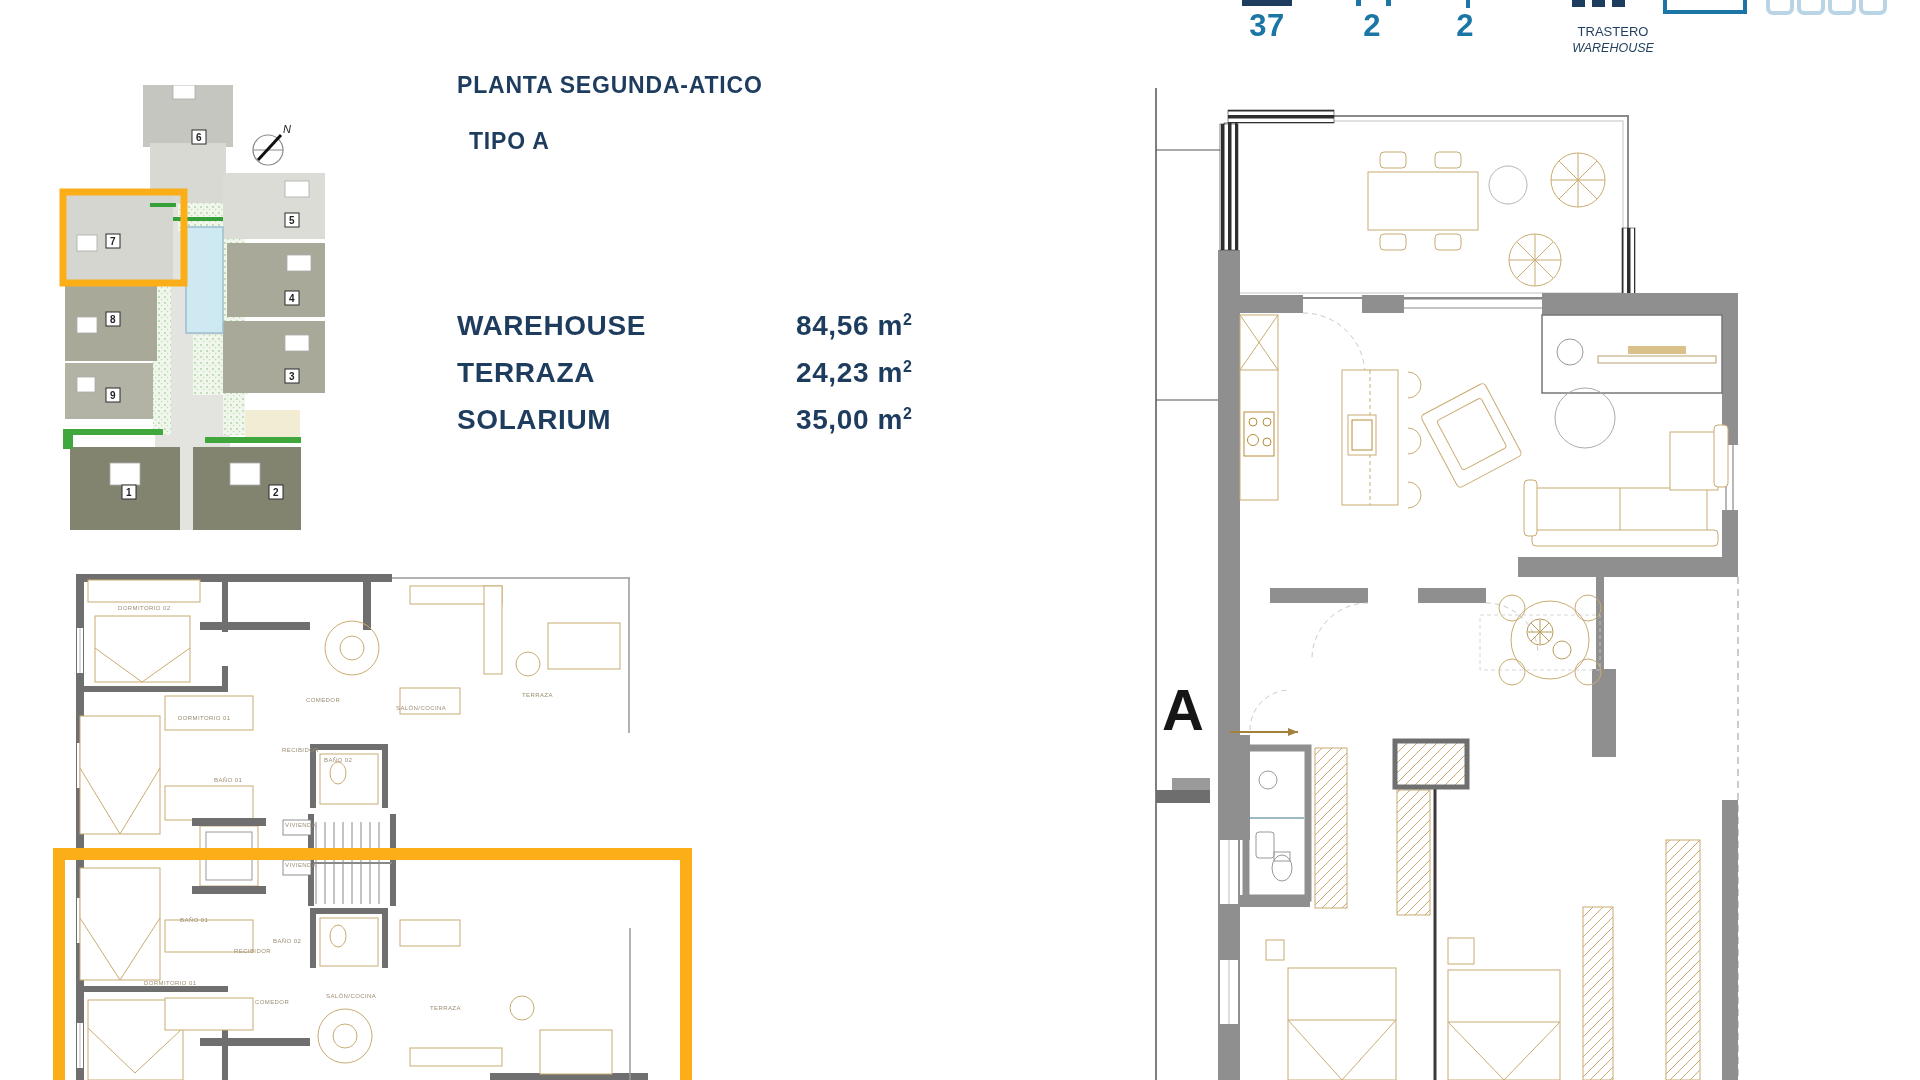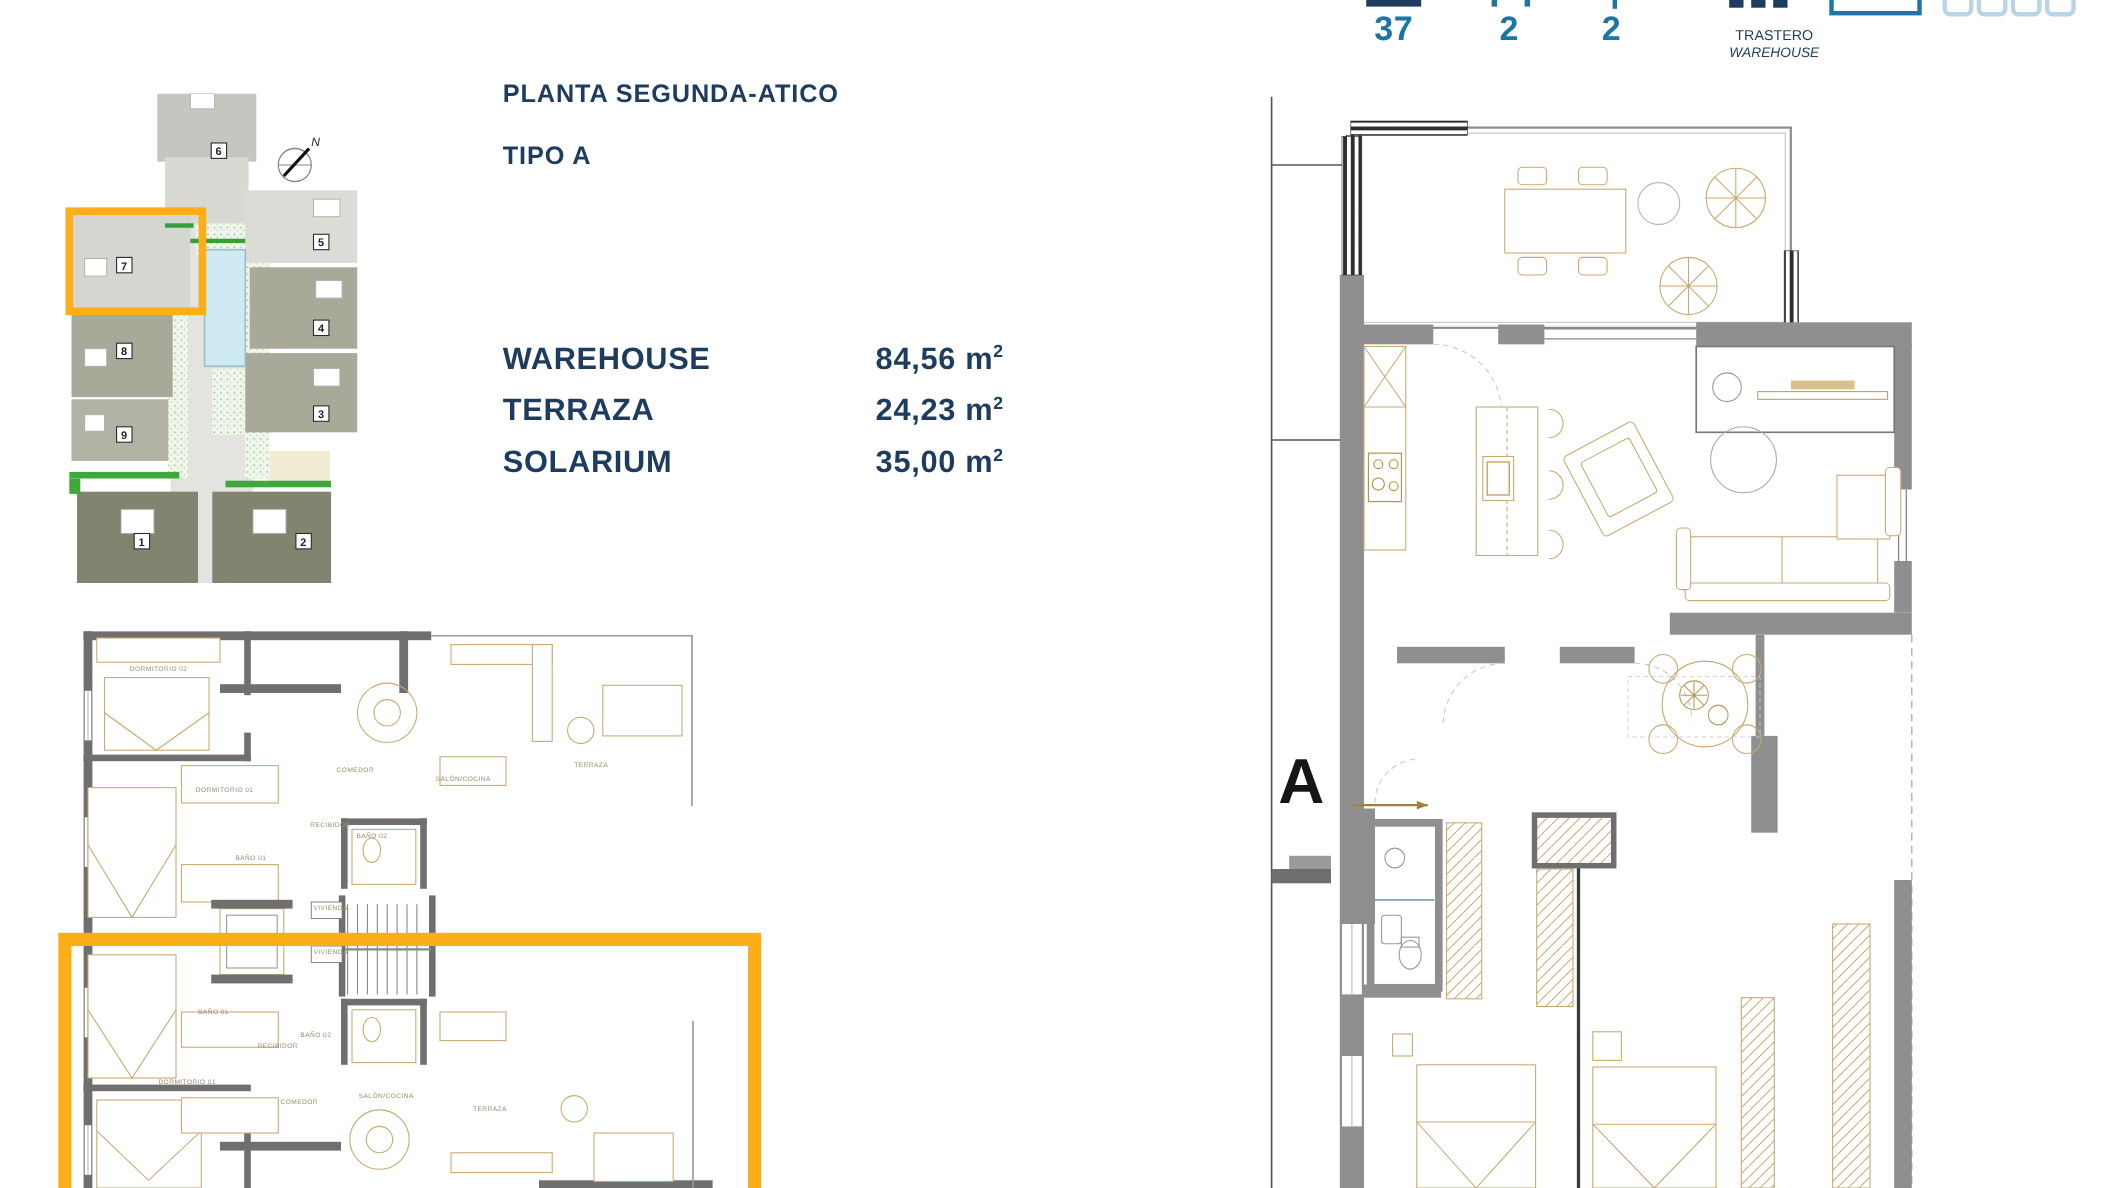--- a/index.html
+++ b/index.html
@@ -70,21 +70,21 @@
   </div>
   <div class="storage-icon"></div>
   <div class="logo-mark">
       <span></span>
       <span></span>
       <span></span>
       <span></span>
     </div>
 
   <div class="title-line" style="top:72px;">PLANTA SEGUNDA-ATICO</div>
-  <div class="title-line" style="top:128px;">TIPO A</div>
+  <div class="title-line" style="top:128px;margin-left:12px;">TIPO A</div>
 
   <div class="spec-row" style="top:310px;">
     <span>WAREHOUSE</span>
     <span class="val"><span>84,56 m</span><sup>2</sup></span>
   </div>
   <div class="spec-row" style="top:357px;">
     <span>TERRAZA</span>
     <span class="val"><span>24,23 m</span><sup>2</sup></span>
   </div>
   <div class="spec-row" style="top:404px;">

